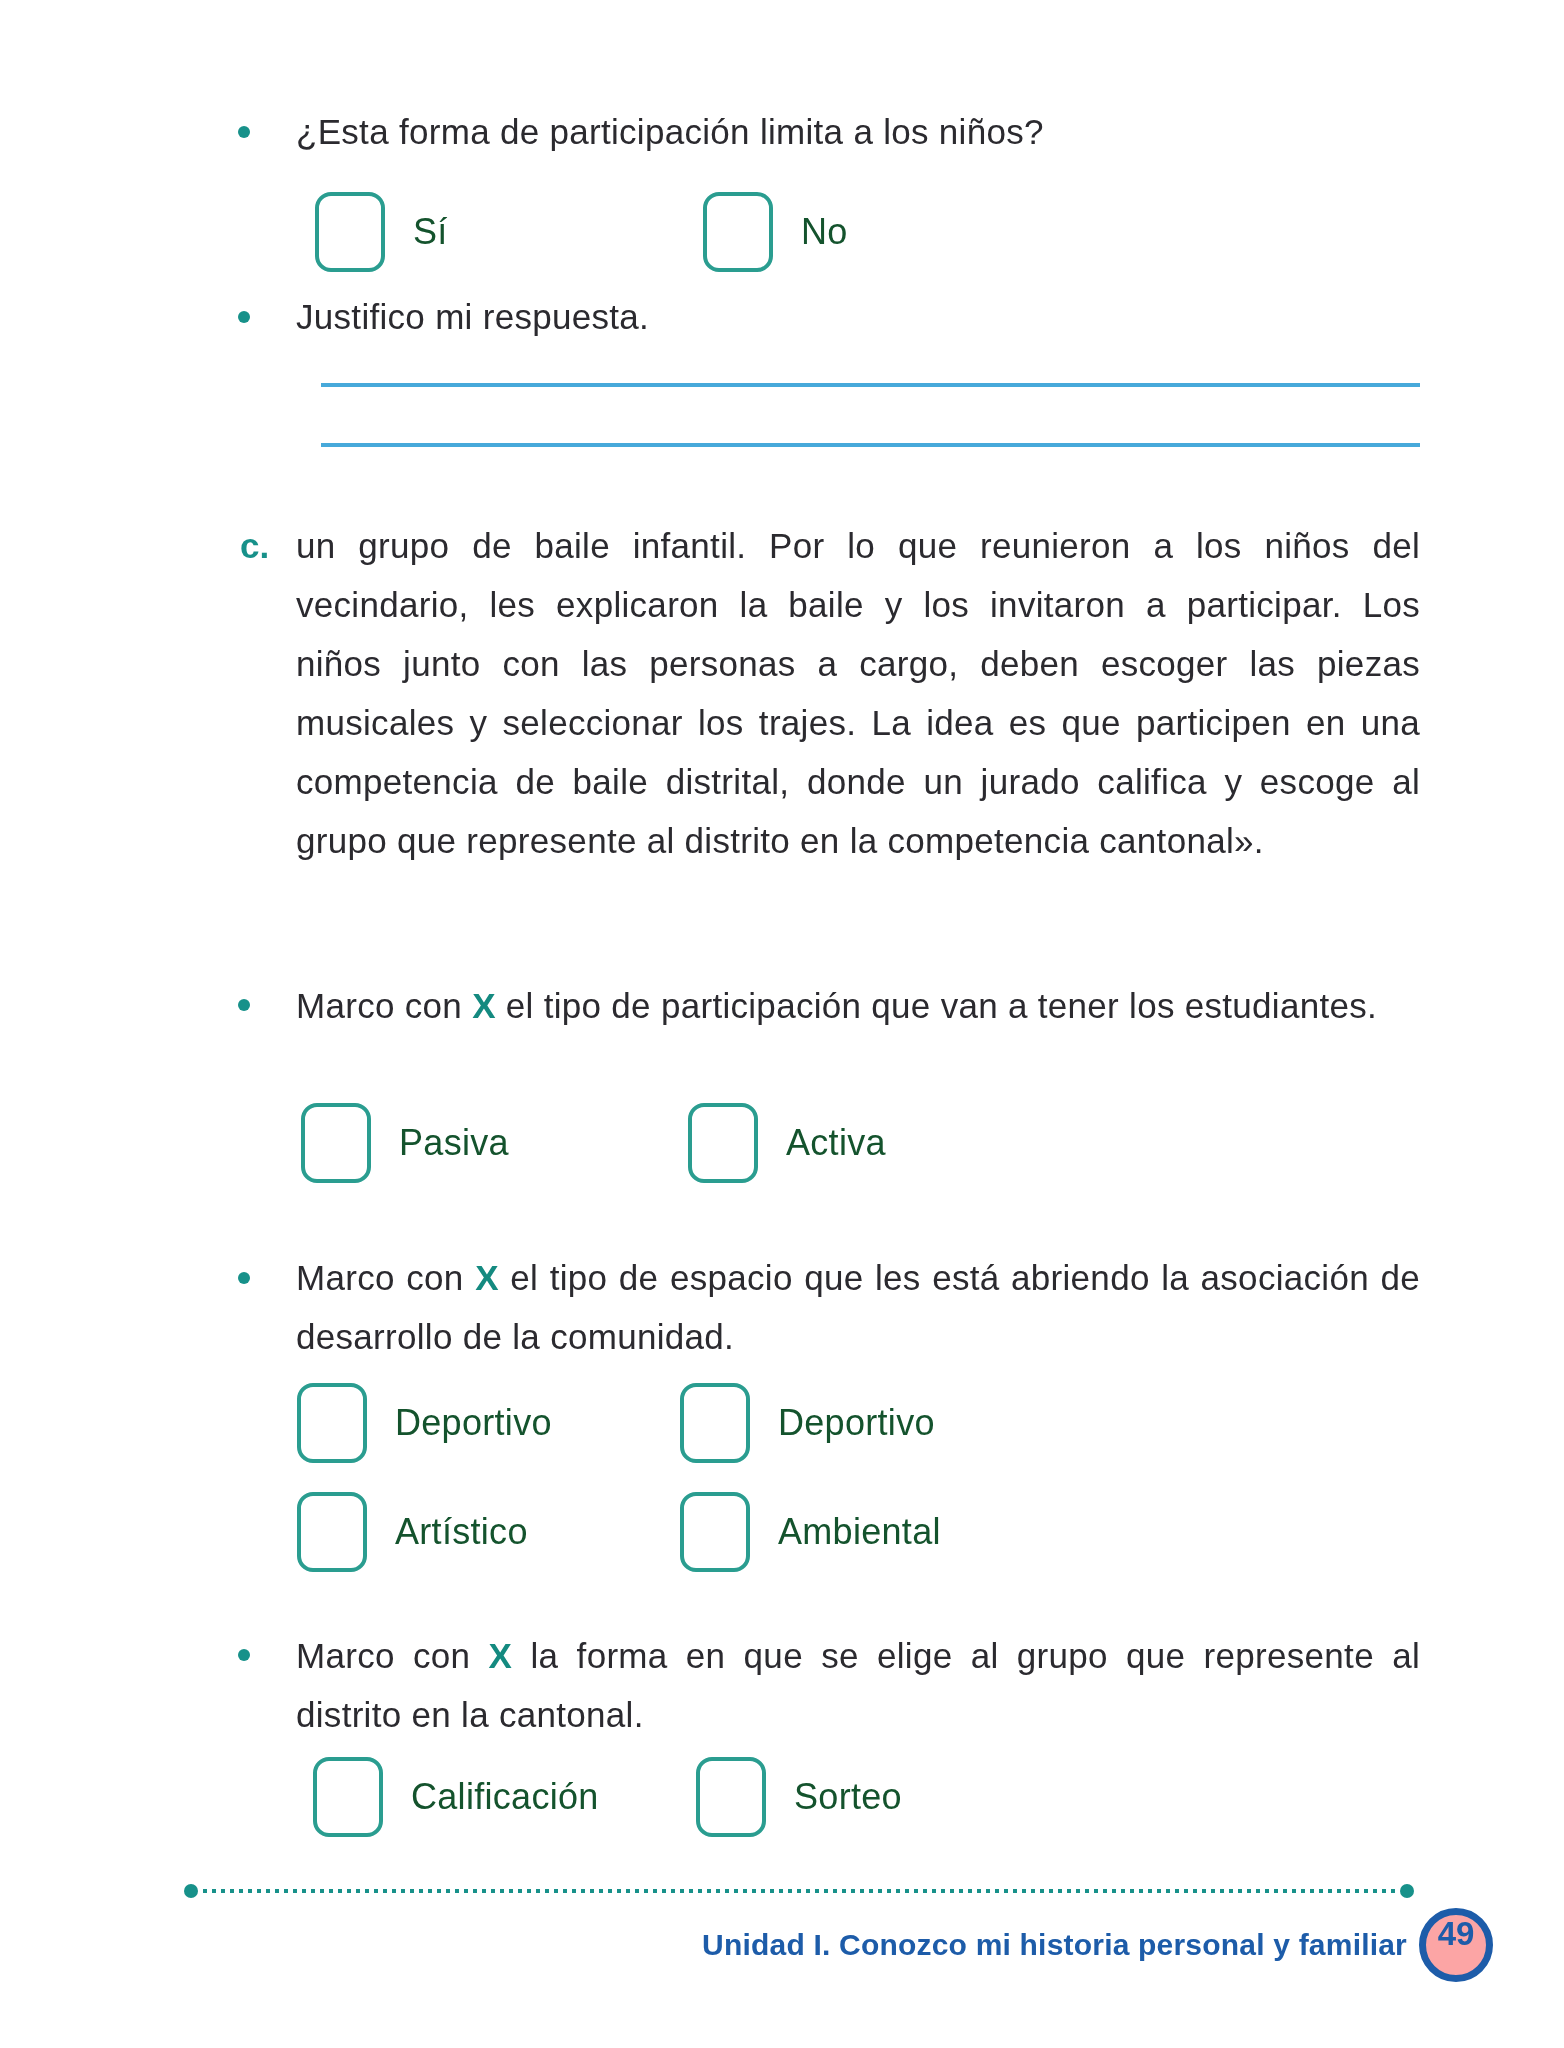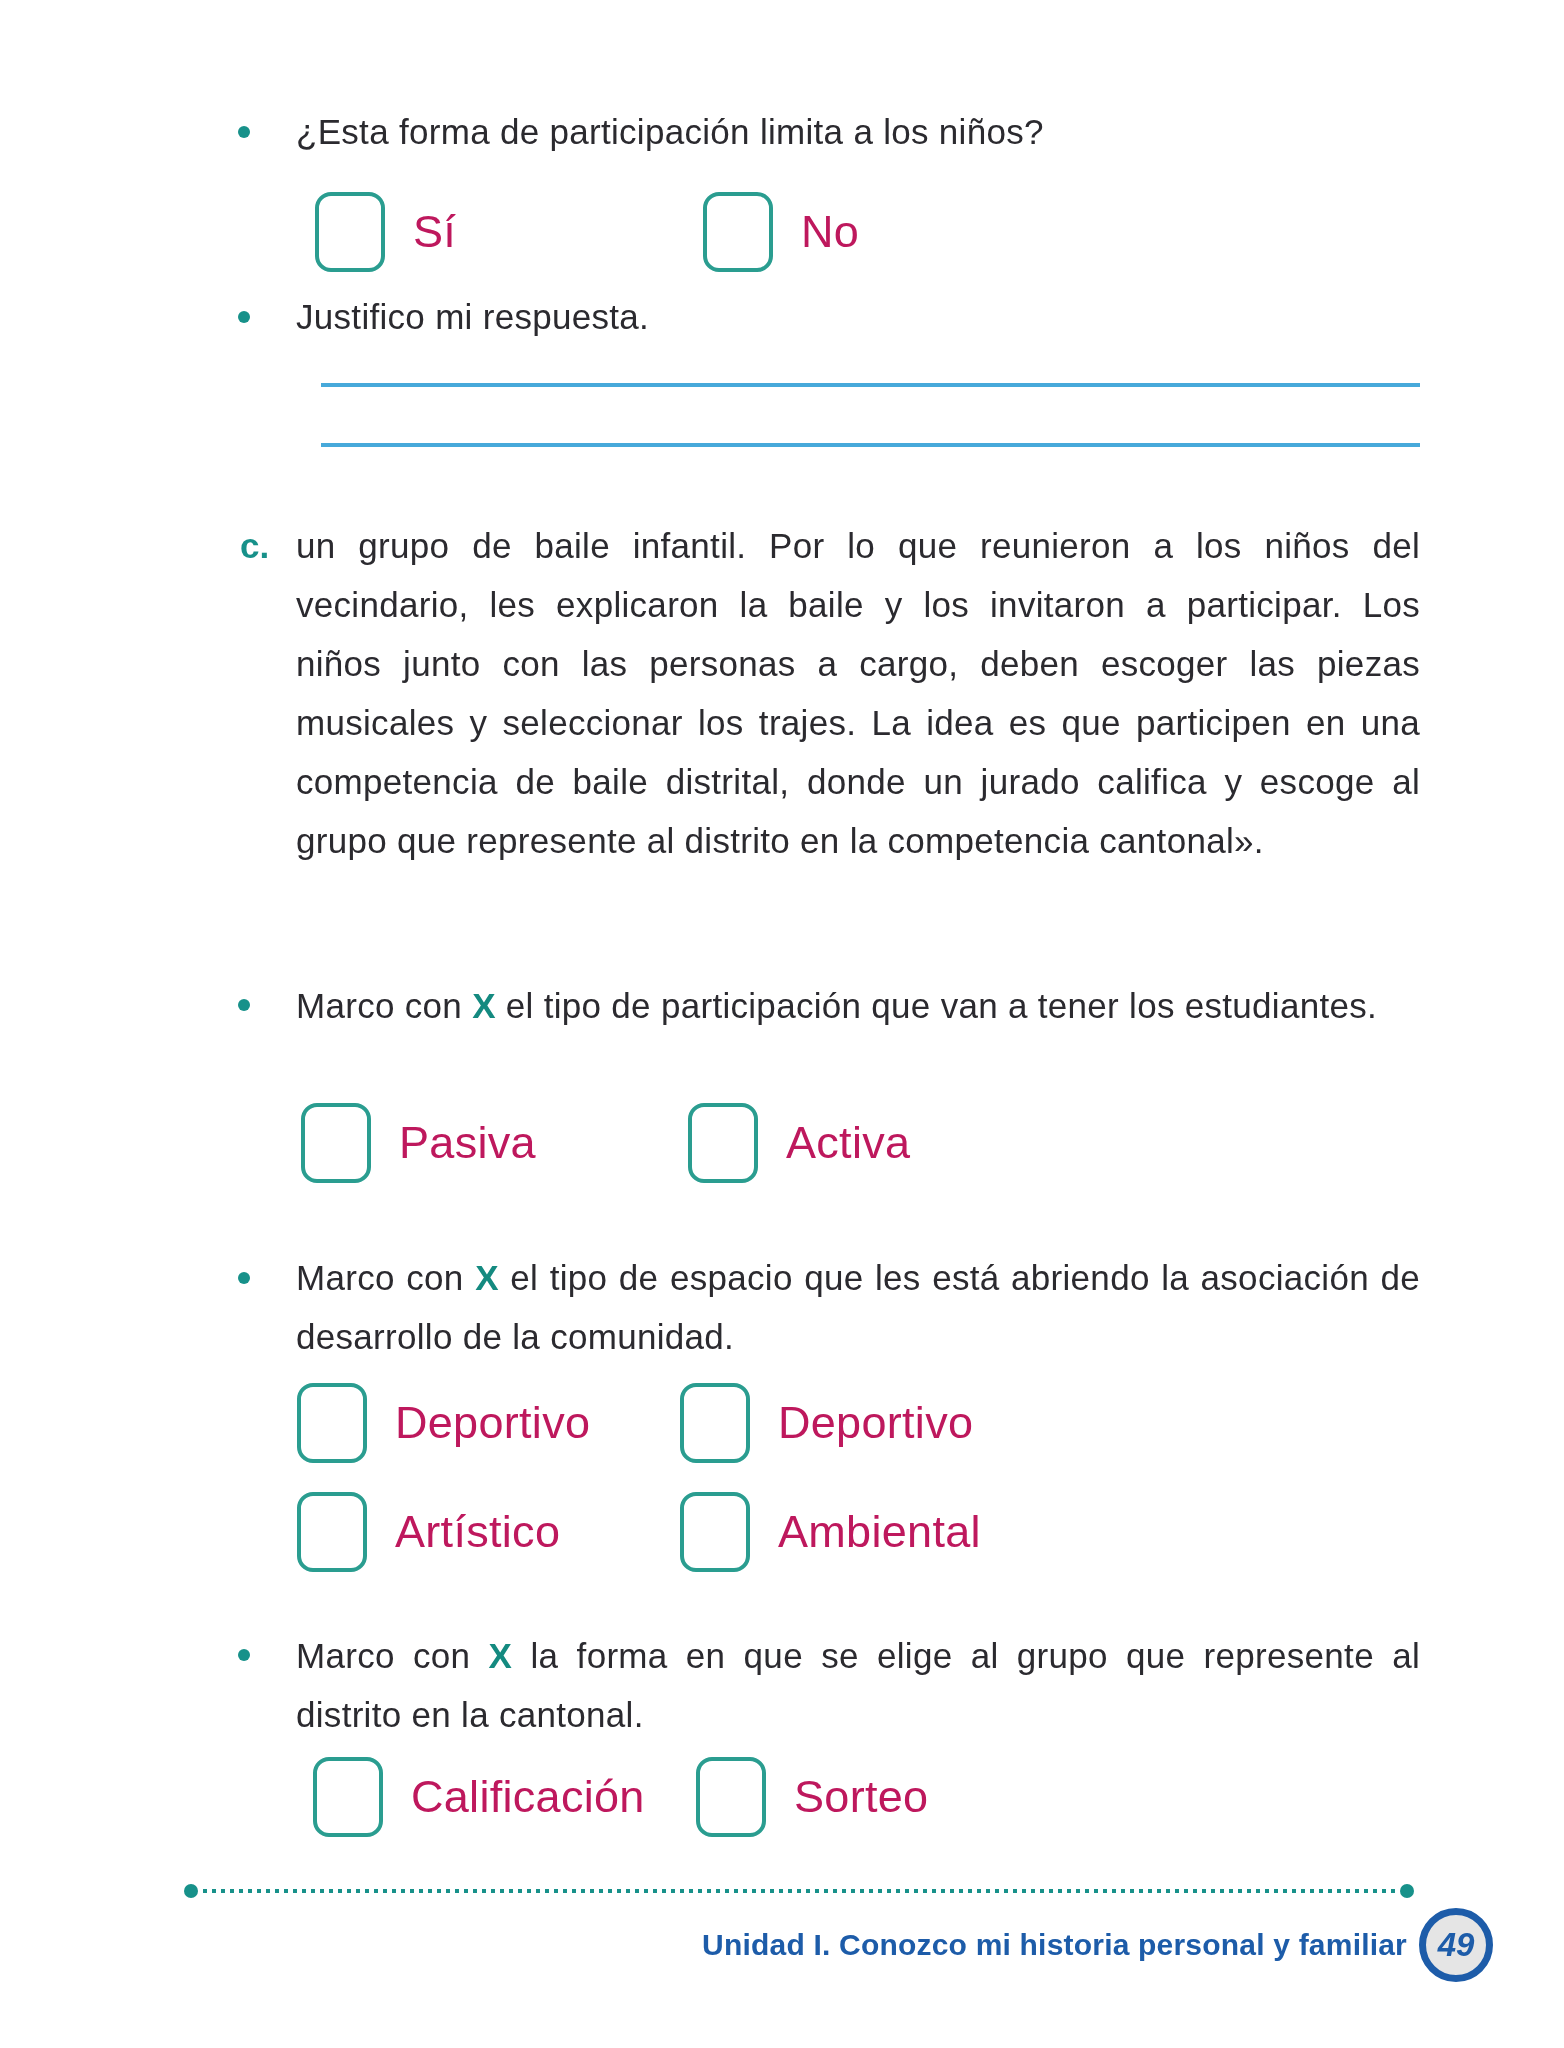--- a/index.html
+++ b/index.html
@@ -10,30 +10,30 @@
   .txt{position:absolute;left:296px;width:1124px;font-size:35px;letter-spacing:.3px;line-height:48px;}
   .para{position:absolute;left:296px;width:1124px;font-size:35px;letter-spacing:.3px;line-height:59px;}
   .para .pline{text-align:justify;text-align-last:justify;}
   .para .pline.last{text-align-last:left;}
   .flowjust{text-align:justify;line-height:59px;}
   .bullet{position:absolute;left:238px;width:12px;height:12px;border-radius:50%;background:#17918a;}
   .cmarker{position:absolute;left:240px;font-size:35px;line-height:59px;font-weight:bold;color:#17918a;}
   .xmark{color:#148a80;font-weight:bold;}
   .pair{position:absolute;display:flex;align-items:center;gap:28px;height:80px;}
   .cbox{width:70px;height:80px;border:4px solid #2a9d90;border-radius:16px;box-sizing:border-box;background:#fff;flex:0 0 auto;}
-  .cblabel{font-size:45px;letter-spacing:.3px;color:#be185d;white-space:nowrap;}
+  .cblabel{font-size:36px;letter-spacing:.3px;color:#14532d;white-space:nowrap;}
   .wline{position:absolute;left:321px;width:1099px;height:0;border-top:4px solid #47a9da;}
   .sep{position:absolute;left:184px;top:1884px;width:1230px;height:14px;display:flex;align-items:center;}
   .sep .enddot{width:14px;height:14px;border-radius:50%;background:#17918a;flex:0 0 auto;}
   .sep .dots{flex:1;height:4px;margin:0 5px;
     background-image:repeating-linear-gradient(to right,#17918a 0 4px,transparent 4px 9px);}
   .footer{position:absolute;top:1908px;right:71px;height:74px;display:flex;align-items:center;gap:12px;}
   .footer-text{color:#1d5ca9;font-weight:bold;font-size:30px;letter-spacing:.2px;white-space:nowrap;}
   .page-badge{width:74px;height:74px;border:7px solid #1d5ca9;border-radius:50%;box-sizing:border-box;
-    display:flex;align-items:center;justify-content:center;background:#e5e5e5;font-style:italic;}
+    display:flex;justify-content:center;background:#fca5a5;}
   .page-num{font-size:33px;font-weight:bold;color:#1d5ca9;}
 </style>
 </head>
 <body>
 
 <div class="page">
 
   <span class="bullet" style="top:126px"></span>
   <div class="txt" style="top:108px">¿Esta forma de participación limita a los niños?</div>
 

